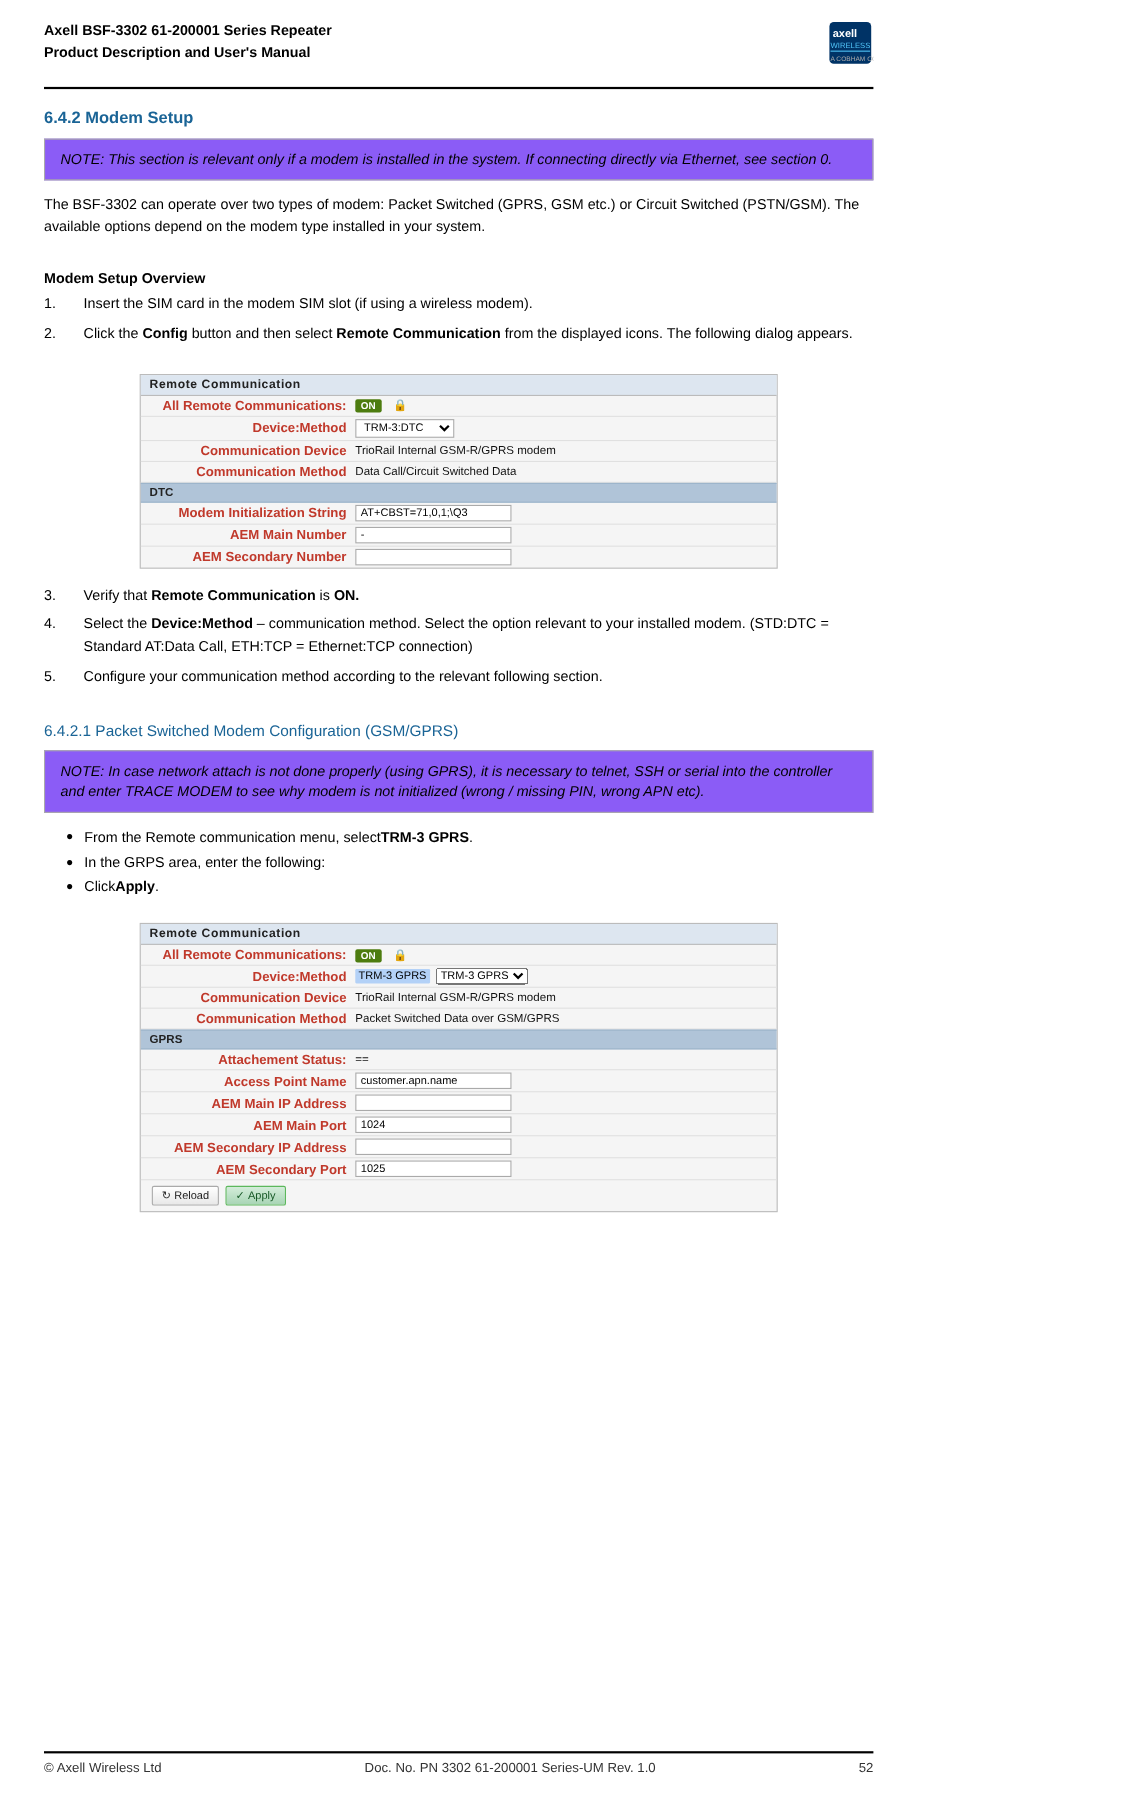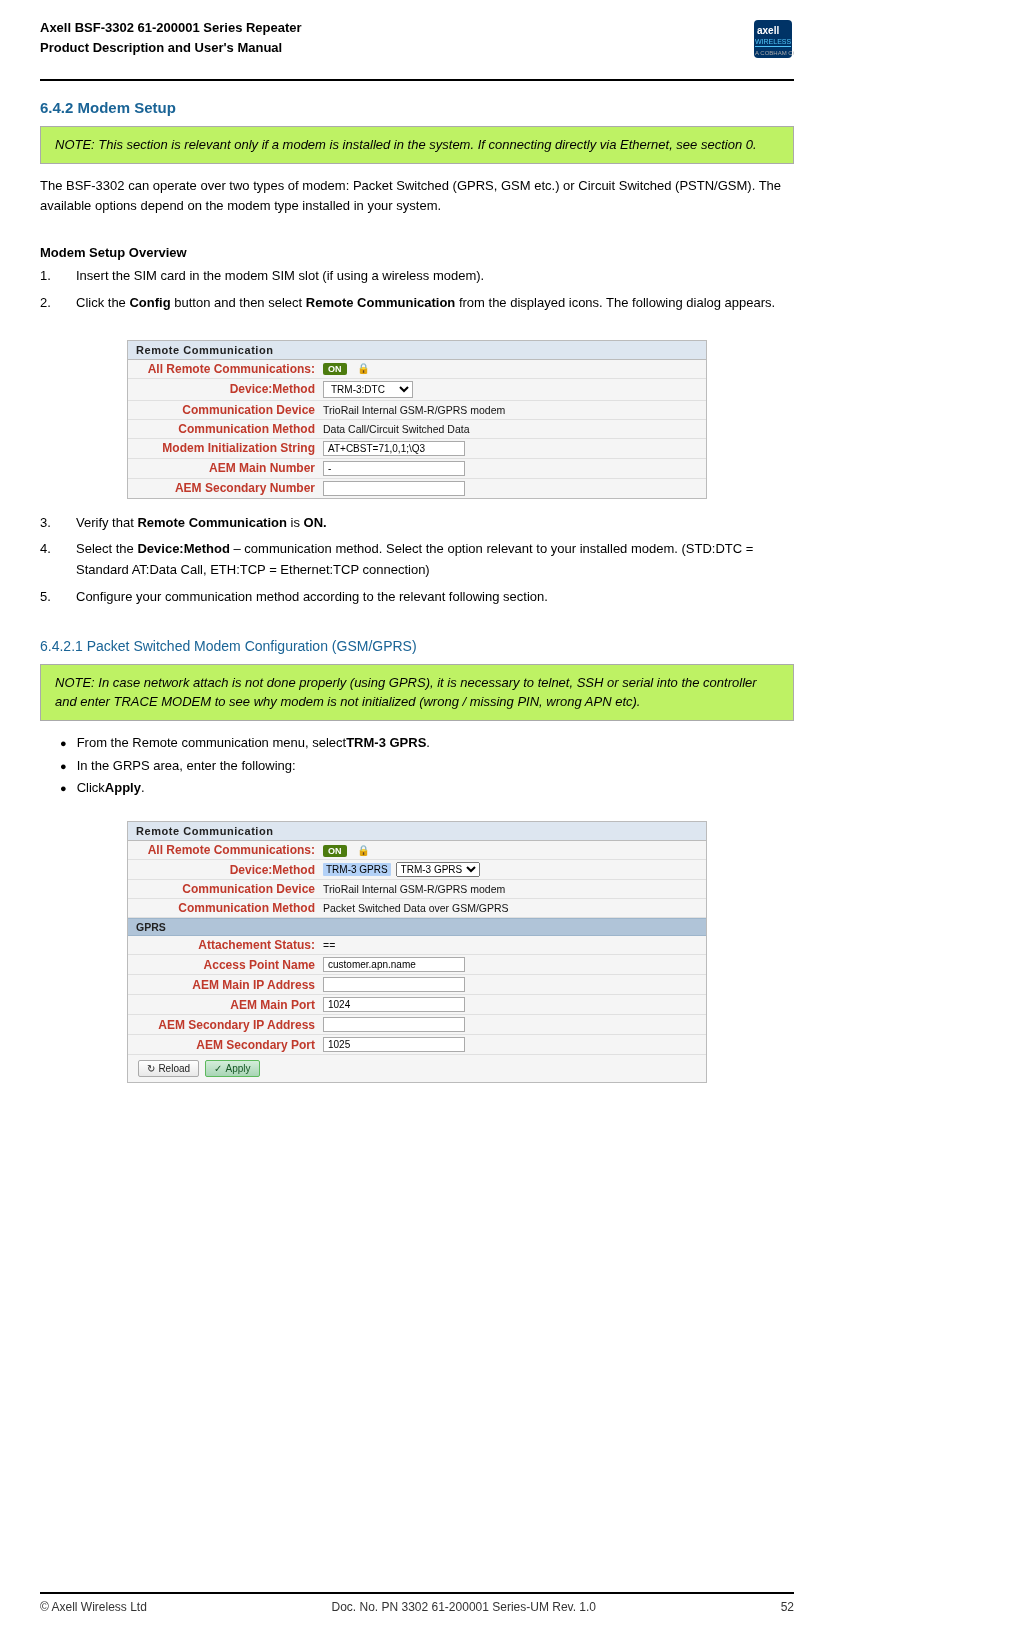--- a/index.html
+++ b/index.html
@@ -35,21 +35,21 @@
     
     .section-heading {
       color: #1a6496;
       font-size: 15px;
       font-weight: bold;
       margin-bottom: 10px;
     }
     
     .note-box {
       border: 1px solid #aaa;
-      background: #bef264;
+      background: #8b5cf6;
       padding: 8px 14px;
       margin-bottom: 12px;
       font-style: italic;
       font-size: 13px;
       line-height: 1.5;
     }
     
     .body-text {
       font-size: 13px;
       line-height: 1.6;
@@ -294,20 +294,21 @@
       <div class="screenshot-row">
         <div class="screenshot-label">Communication Device</div>
         <div class="screenshot-value">TrioRail Internal GSM-R/GPRS modem</div>
       </div>
 
       <div class="screenshot-row">
         <div class="screenshot-label">Communication Method</div>
         <div class="screenshot-value">Data Call/Circuit Switched Data</div>
       </div>
 
+      <div class="screenshot-section-bar">DTC</div>
       <div class="screenshot-row">
         <div class="screenshot-label">Modem Initialization String</div>
         <div class="screenshot-value">
           <input class="screenshot-input" type="text" value="AT+CBST=71,0,1;\Q3" style="">
         </div>
       </div>
       <div class="screenshot-row">
         <div class="screenshot-label">AEM Main Number</div>
         <div class="screenshot-value">
           <input class="screenshot-input" type="text" value="-" style="">

